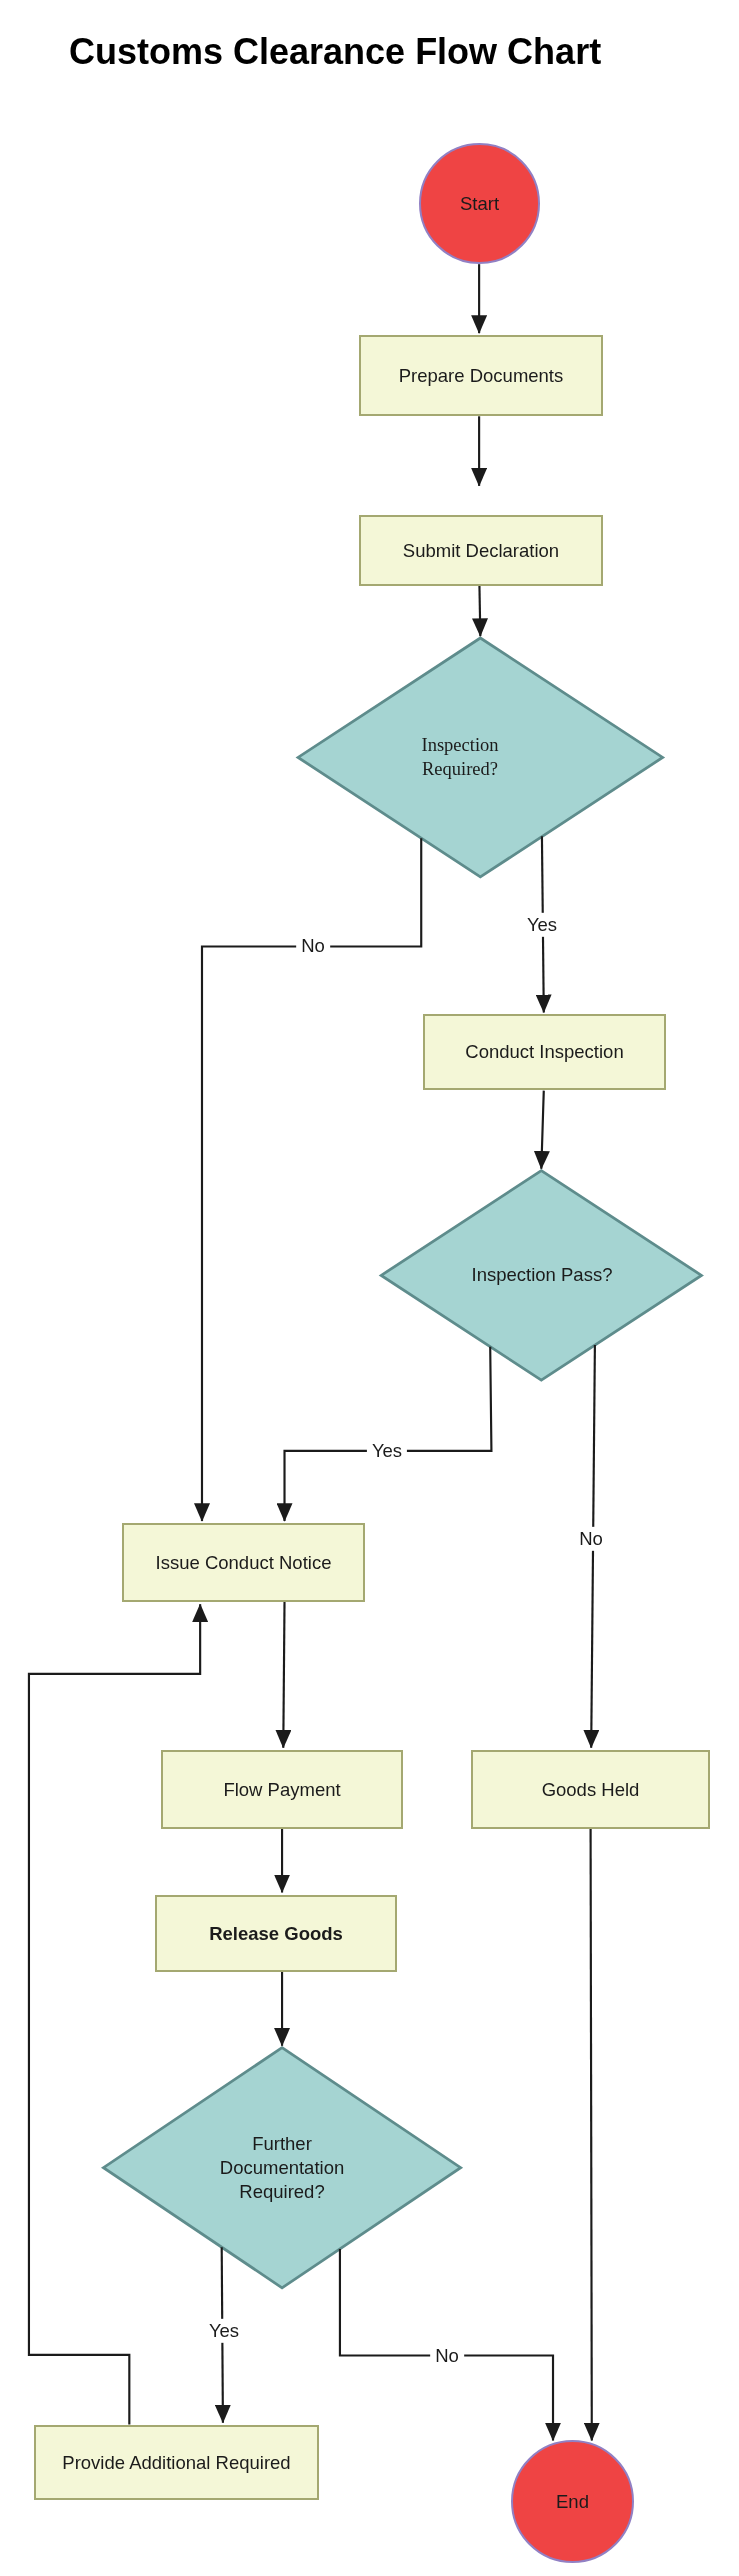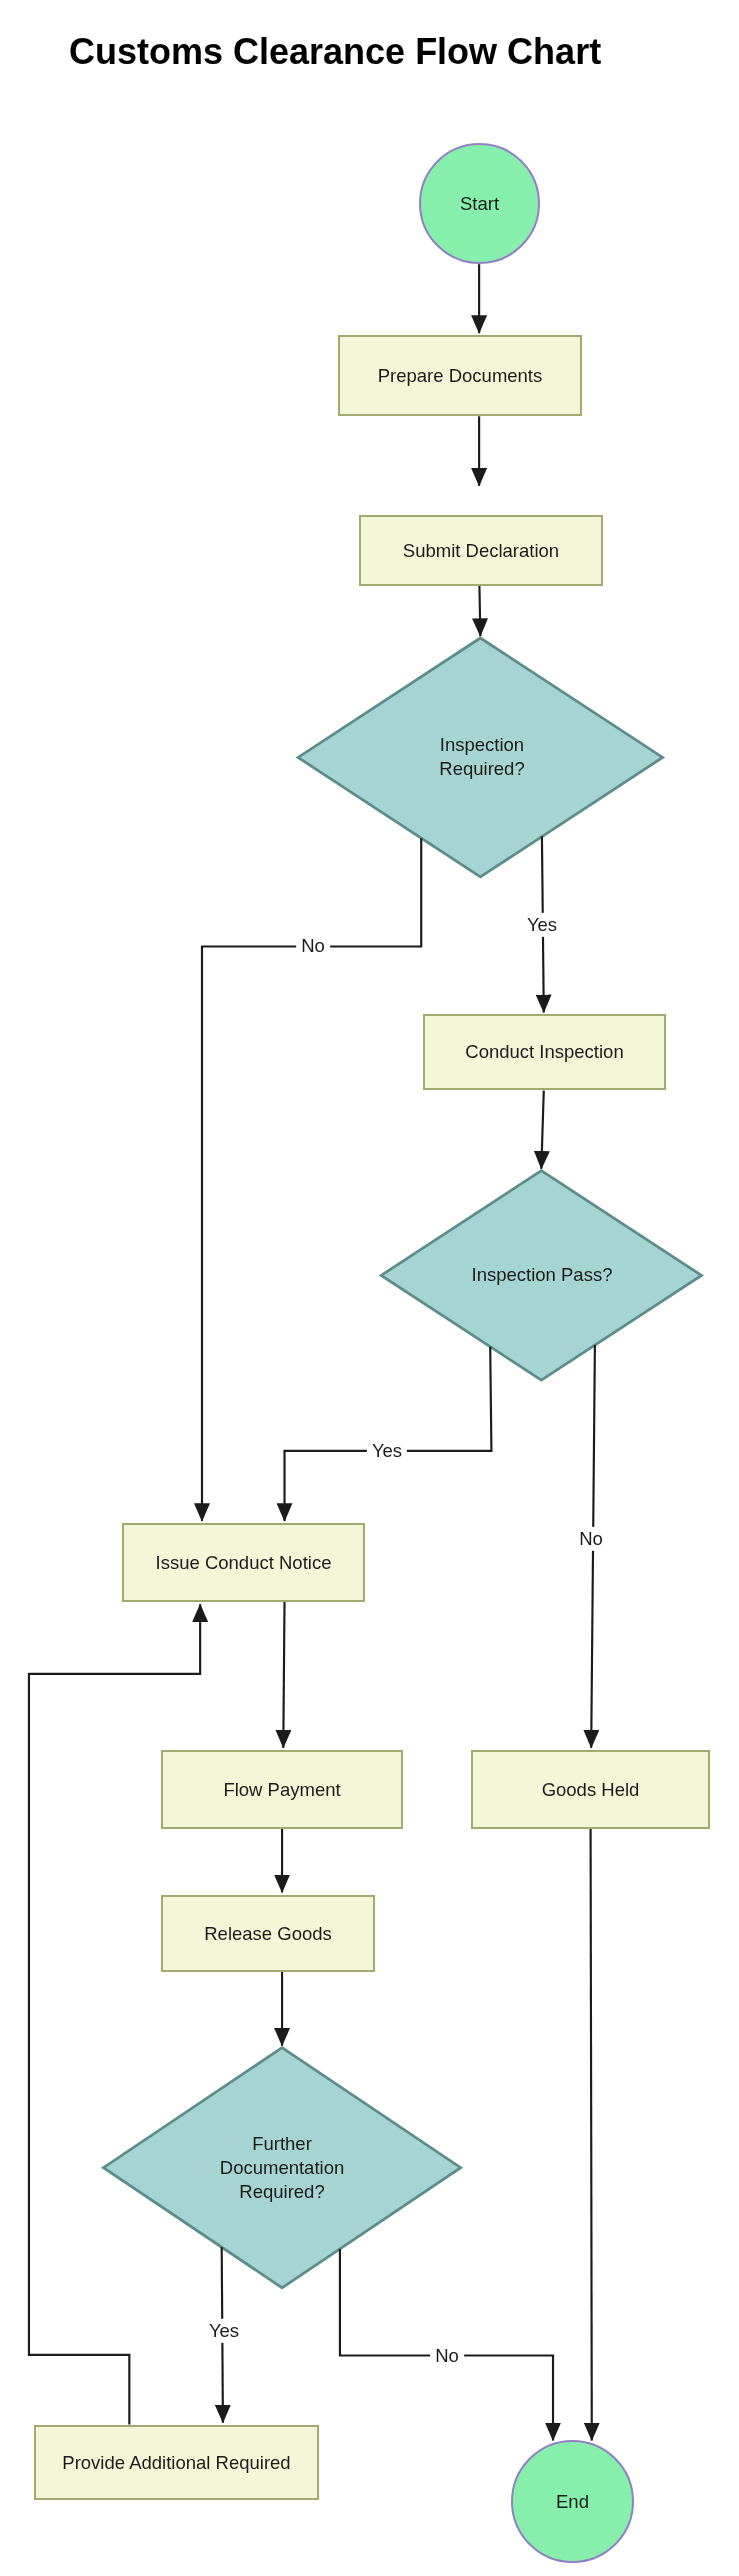--- a/index.html
+++ b/index.html
@@ -31,21 +31,21 @@
     font-size:18.5px;
     color:#1b1b1b;
     box-sizing:border-box;
     line-height:1.25;
   }
   .process{
     background:#f4f7d7;
     border:2.5px solid #a4a871;
   }
   .terminal{
-    background:#86efac;
+    background:#ef4444;
     border:2.5px solid #9180c4;
     border-radius:50%;
   }
   .dlabel{
     position:absolute;
     transform:translate(-50%,-50%);
     text-align:center;
     font-size:18.5px;
     color:#1b1b1b;
     line-height:1.3;
@@ -95,46 +95,46 @@
 
   <div class="page-title">Customs Clearance Flow Chart</div>
 
   <div class="node terminal" style="left:419px;top:143px;width:121px;height:121px;">
     <span>Start</span>
   </div>
   <div class="node terminal" style="left:511px;top:2440px;width:123px;height:123px;">
     <span>End</span>
   </div>
 
-  <div class="node process" style="left:338px;top:335px;width:244px;height:81px;">
+  <div class="node process" style="left:359px;top:335px;width:244px;height:81px;">
     <span>Prepare Documents</span>
   </div>
   <div class="node process" style="left:359px;top:487px;width:244px;height:71px;margin-top:28px;">
     <span>Submit Declaration</span>
   </div>
   <div class="node process" style="left:423px;top:1014px;width:243px;height:76px;">
     <span>Conduct Inspection</span>
   </div>
   <div class="node process" style="left:122px;top:1523px;width:243px;height:79px;">
     <span>Issue Conduct Notice</span>
   </div>
   <div class="node process" style="left:161px;top:1750px;width:242px;height:79px;">
     <span>Flow Payment</span>
   </div>
   <div class="node process" style="left:471px;top:1750px;width:239px;height:79px;">
     <span>Goods Held</span>
   </div>
-  <div class="node process" style="left:161px;top:1895px;width:214px;height:77px;">
+  <div class="node process" style="left:155px;top:1895px;width:242px;height:77px;font-weight:bold;">
     <span>Release Goods</span>
   </div>
   <div class="node process" style="left:34px;top:2425px;width:285px;height:75px;">
     <span>Provide Additional Required</span>
   </div>
 
-  <div class="dlabel" style="left:482px;top:757px;width:148px;">Inspection Required?</div>
+  <div class="dlabel" style="left:460px;top:757px;width:148px;font-family:Liberation Serif, serif;">Inspection Required?</div>
   <div class="dlabel" style="left:542px;top:1275px;width:173px;">Inspection Pass?</div>
   <div class="dlabel" style="left:282px;top:2168px;width:142px;">Further Documentation Required?</div>
 
   <div class="elabel" style="left:313px;top:946px;">No</div>
   <div class="elabel" style="left:542px;top:925px;">Yes</div>
   <div class="elabel" style="left:387px;top:1451px;">Yes</div>
   <div class="elabel" style="left:591px;top:1539px;">No</div>
   <div class="elabel" style="left:224px;top:2331px;">Yes</div>
   <div class="elabel" style="left:447px;top:2356px;">No</div>
 

